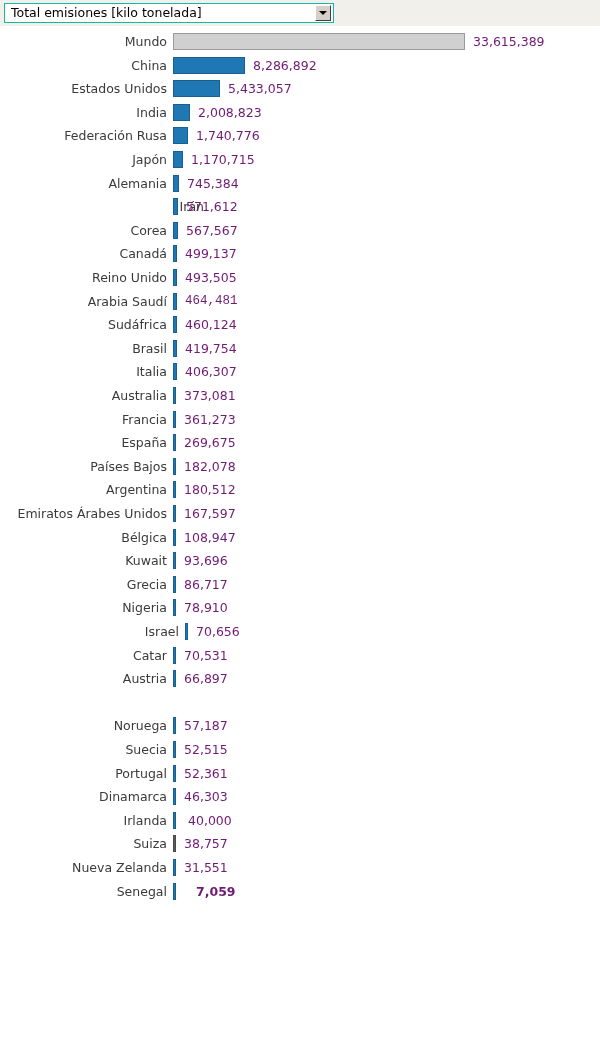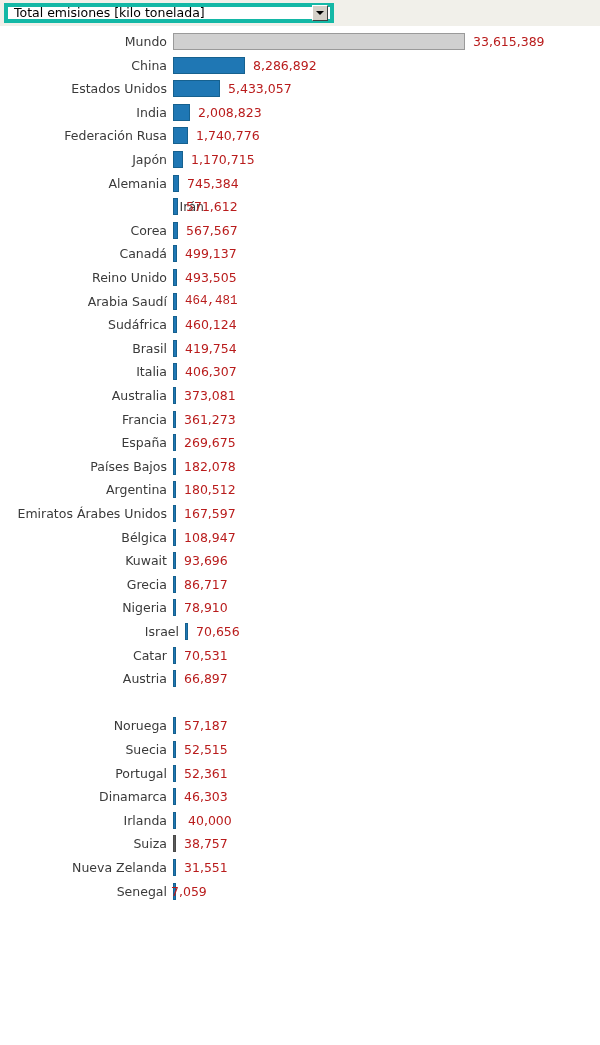--- a/index.html
+++ b/index.html
@@ -25,21 +25,21 @@
     background: #f1f0ea;
     box-sizing: border-box;
   }
   .combo {
     position: absolute;
     left: 4px;
     top: 3px;
     width: 330px;
     height: 20px;
     background: #ffffff;
-    border: 4px solid #14b8a6;
+    border: 1px solid #14b8a6;
     box-sizing: border-box;
     display: flex;
     align-items: center;
     cursor: default;
   }
   .combo-label {
     flex: 1 1 auto;
     padding-left: 6px;
     font-size: 12.5px;
     line-height: 18px;
@@ -117,21 +117,21 @@
   .row-bar.muted {
     background: #5b5b5b;
     border: 1px solid #4a4a4a;
   }
   .row-value {
     position: absolute;
     top: 0;
     height: 23.6px;
     line-height: 23.6px;
     font-size: 12.5px;
-    color: #b91c1c;
+    color: #701a75;
     white-space: nowrap;
   }
 </style>
 </head>
 <body>
 
 <div id="selector-bar">
   <div class="combo">
     <span class="combo-label">Total emisiones [kilo tonelada]</span>
     <span class="combo-btn"></span>
@@ -310,15 +310,15 @@
       <span class="row-value" style="left: 184px;">38,757</span>
     </div>
     <div class="row" style="top: 826px;">
       <span class="row-label">Nueva Zelanda</span>
       <div class="row-bar" style="width: 3px;"></div>
       <span class="row-value" style="left: 184px;">31,551</span>
     </div>
     <div class="row" style="top: 849.6px;">
       <span class="row-label">Senegal</span>
       <div class="row-bar" style="width: 3px;"></div>
-      <span class="row-value" style="left: 171px;">7,059</span>
+      <span class="row-value" style="left: 196px; font-weight: bold;">7,059</span>
     </div>
   </div>
 
 </body></html>

